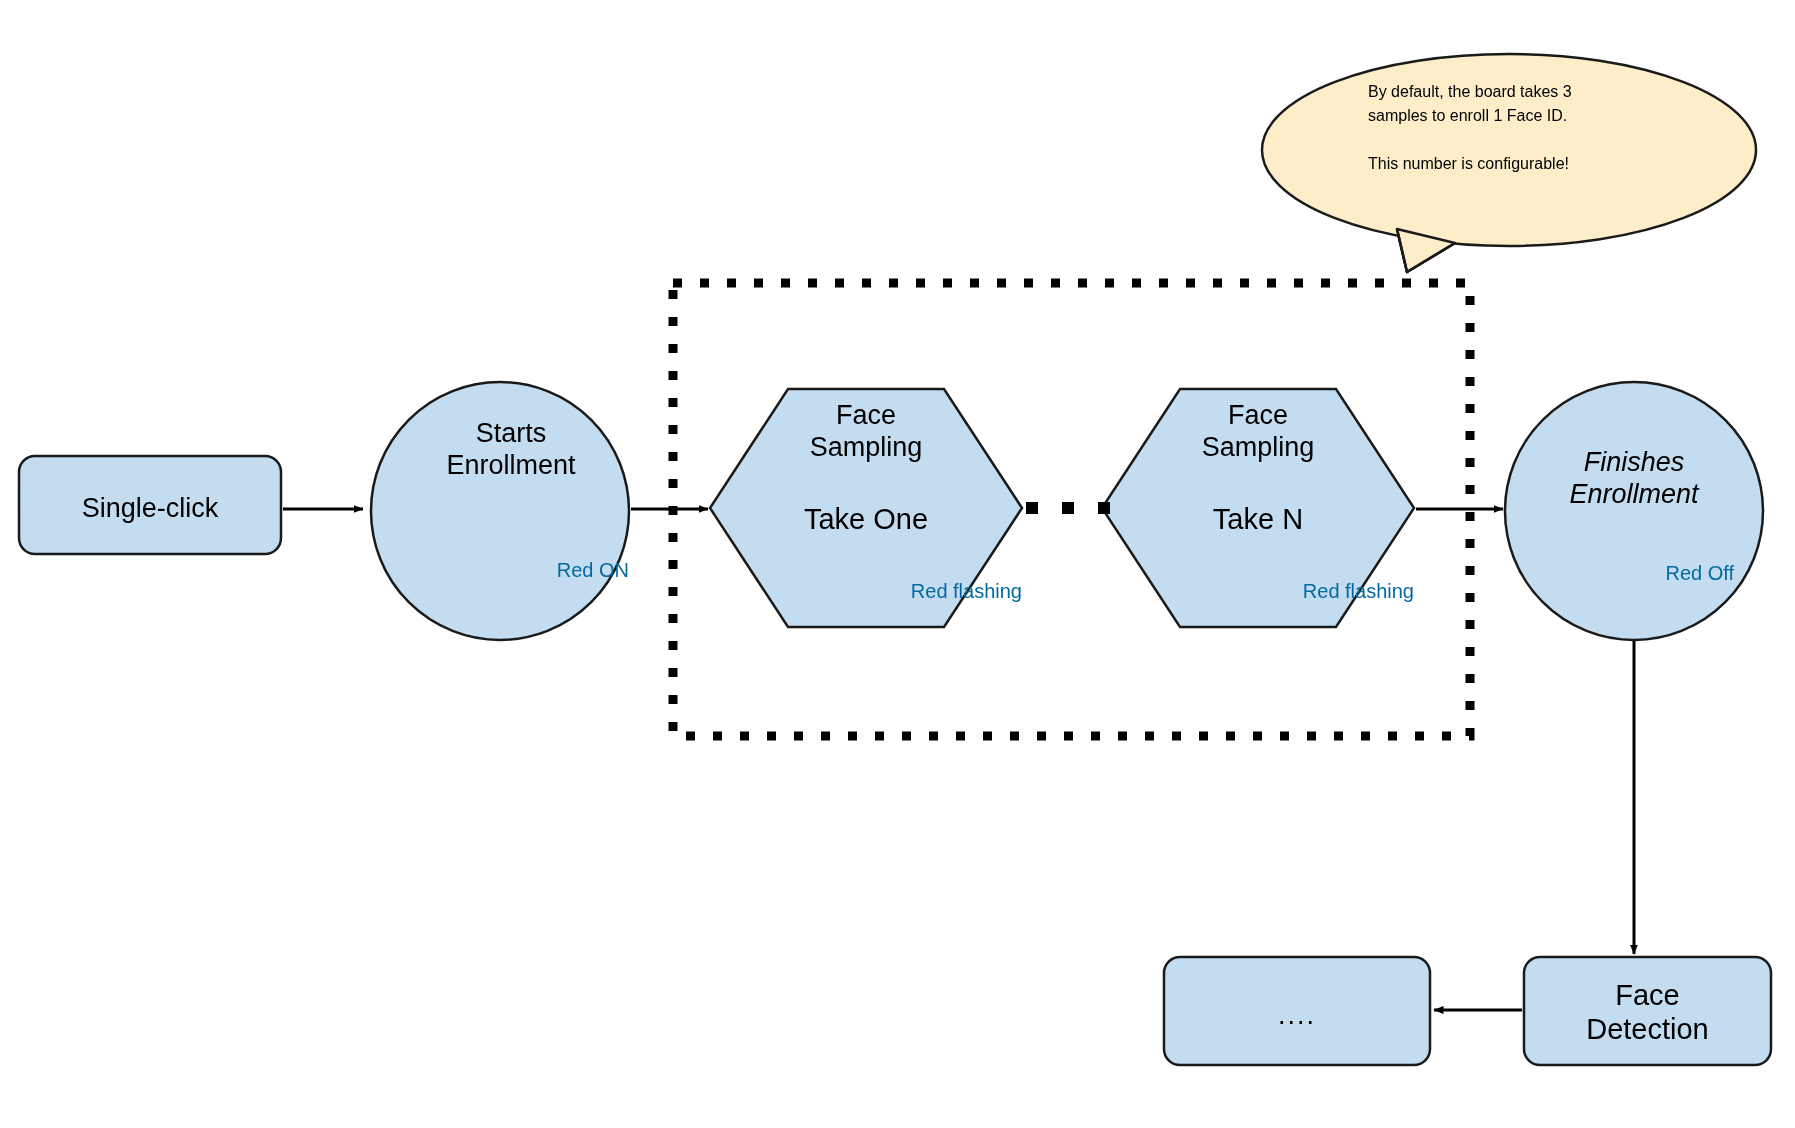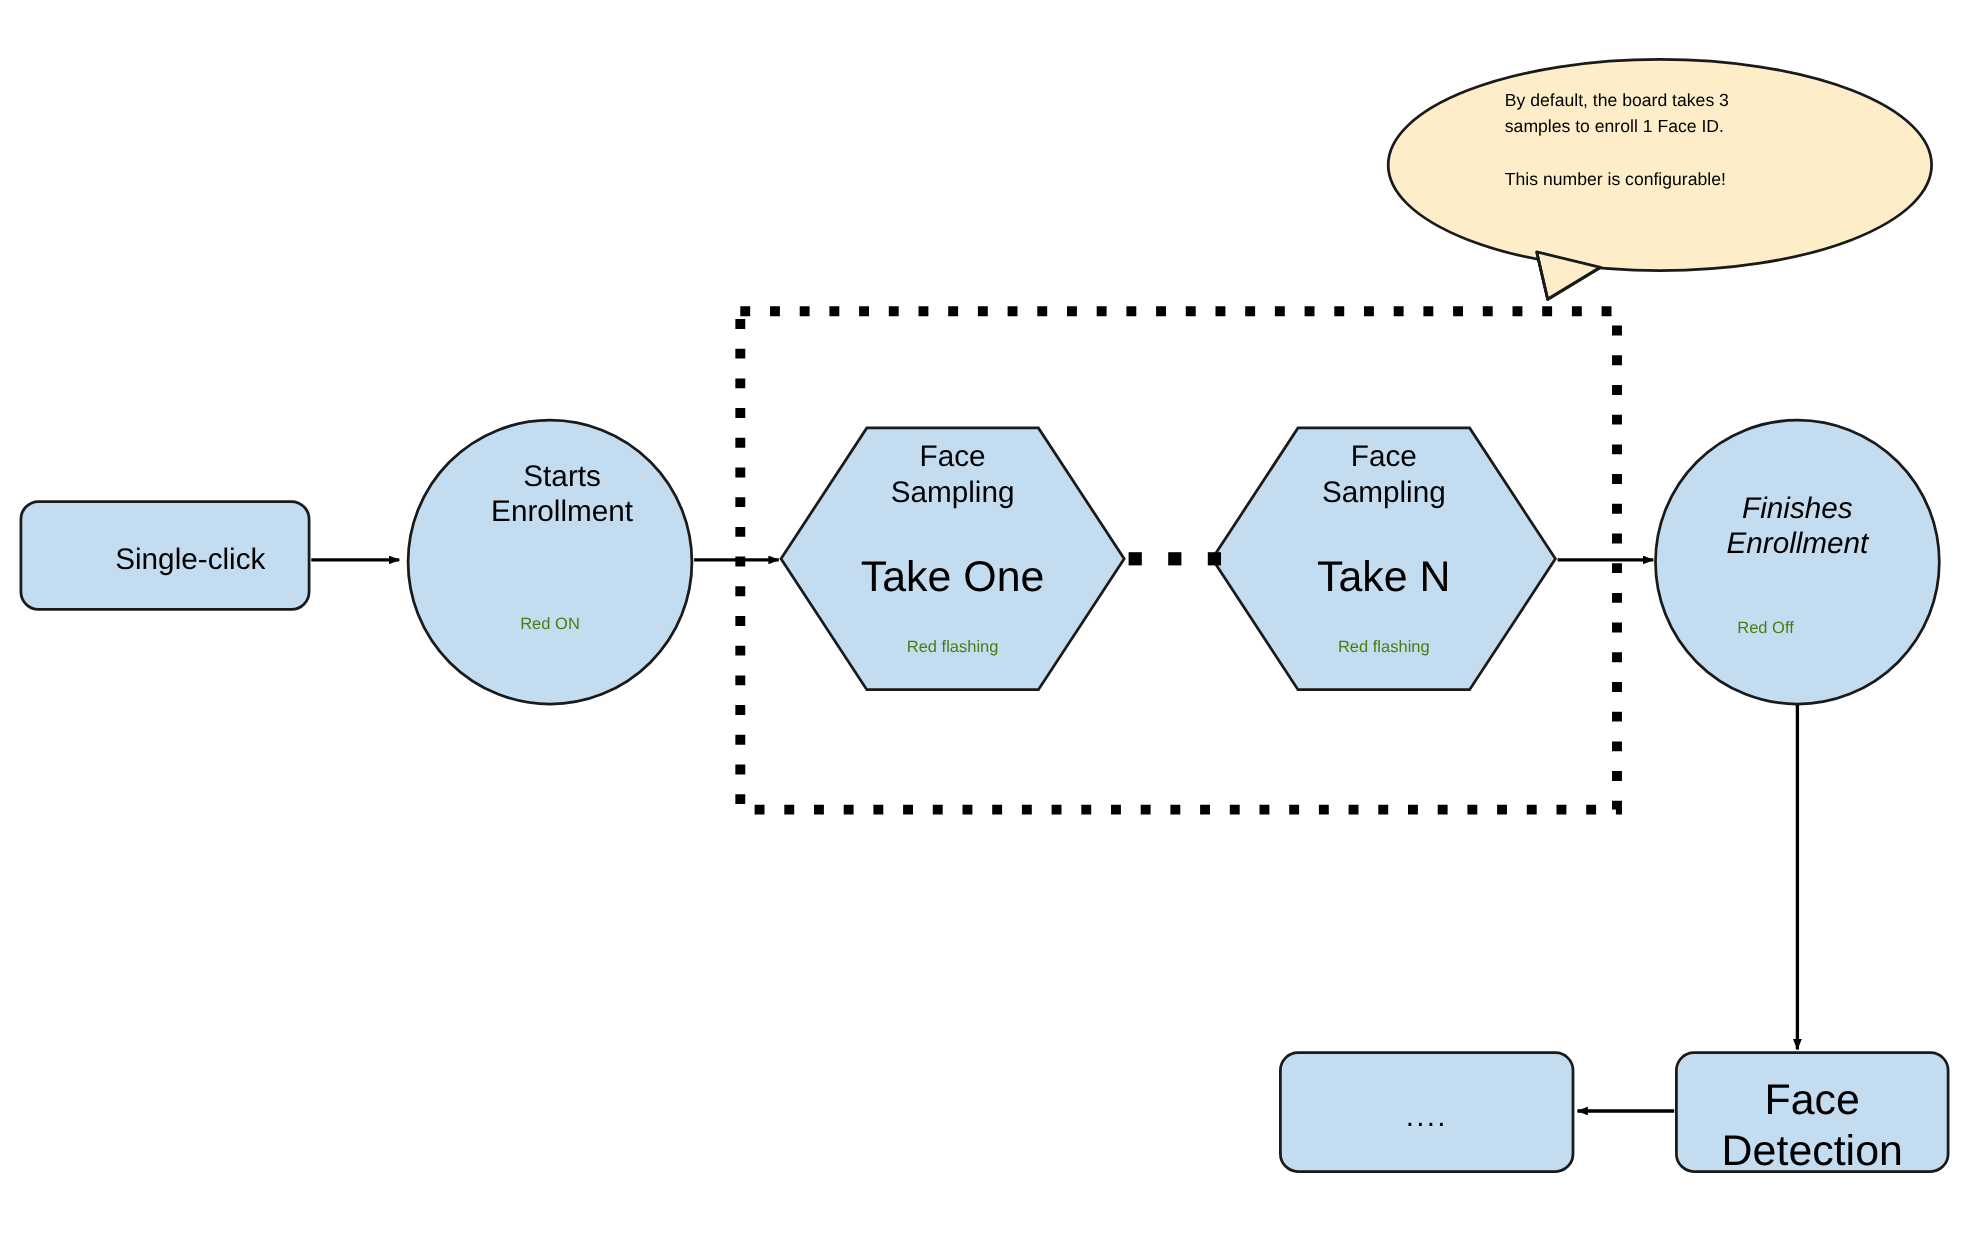--- a/index.html
+++ b/index.html
@@ -30,26 +30,27 @@
     text-align: center;
     line-height: 1.18;
     white-space: pre-line;
     pointer-events: none;
   }
   .label-main {
     font-size: 27px;
     color: #000;
   }
   .label-main-lg {
-    font-size: 39px;
+    font-size: 29px;
     color: #000;
   }
   .label-small {
-    font-size: 15px;
-    color: #4d7c0f;
+    font-size: 20px;
+    color: #0369a1;
+    text-align: right;
   }
   .callout-text {
     position: absolute;
     font-size: 16px;
     line-height: 1.5;
     color: #000;
     text-align: left;
     white-space: pre-line;
     pointer-events: none;
   }
@@ -107,21 +108,21 @@
     </g>
 
     <g>
       <path d="M1407,272 L1397,229 L1455,243 Z" fill="#fdeec9" stroke="#1a1a1a" stroke-width="2.5" stroke-linejoin="round"></path>
       <ellipse cx="1509" cy="150" rx="247" ry="96" fill="#fdeec9" stroke="#1a1a1a" stroke-width="2.5"></ellipse>
       <path d="M1407,272 L1397,229 L1455,243 Z" fill="#fdeec9" stroke="#1a1a1a" stroke-width="2.5" stroke-linejoin="round"></path>
       <path d="M1397,229 L1407,272 L1455,243" fill="none" stroke="#1a1a1a" stroke-width="2.5" stroke-linejoin="round"></path>
     </g>
   </svg>
 
-  <div class="node-label label-main" style="left:19px; top:493px; width:262px;padding-left:23px;">Single-click</div>
+  <div class="node-label label-main" style="left:19px; top:493px; width:262px;">Single-click</div>
 
   <div class="node-label label-main" style="left:382px; top:418px; width:258px;">Starts
 Enrollment</div>
   <div class="node-label label-small" style="left:371px; top:559px; width:258px;">Red ON</div>
 
   <div class="node-label label-main" style="left:710px; top:400px; width:312px;">Face
 Sampling</div>
   <div class="node-label label-main-lg" style="left:710px; top:502px; width:312px;">Take One</div>
   <div class="node-label label-small" style="left:710px; top:580px; width:312px;">Red flashing</div>
 

